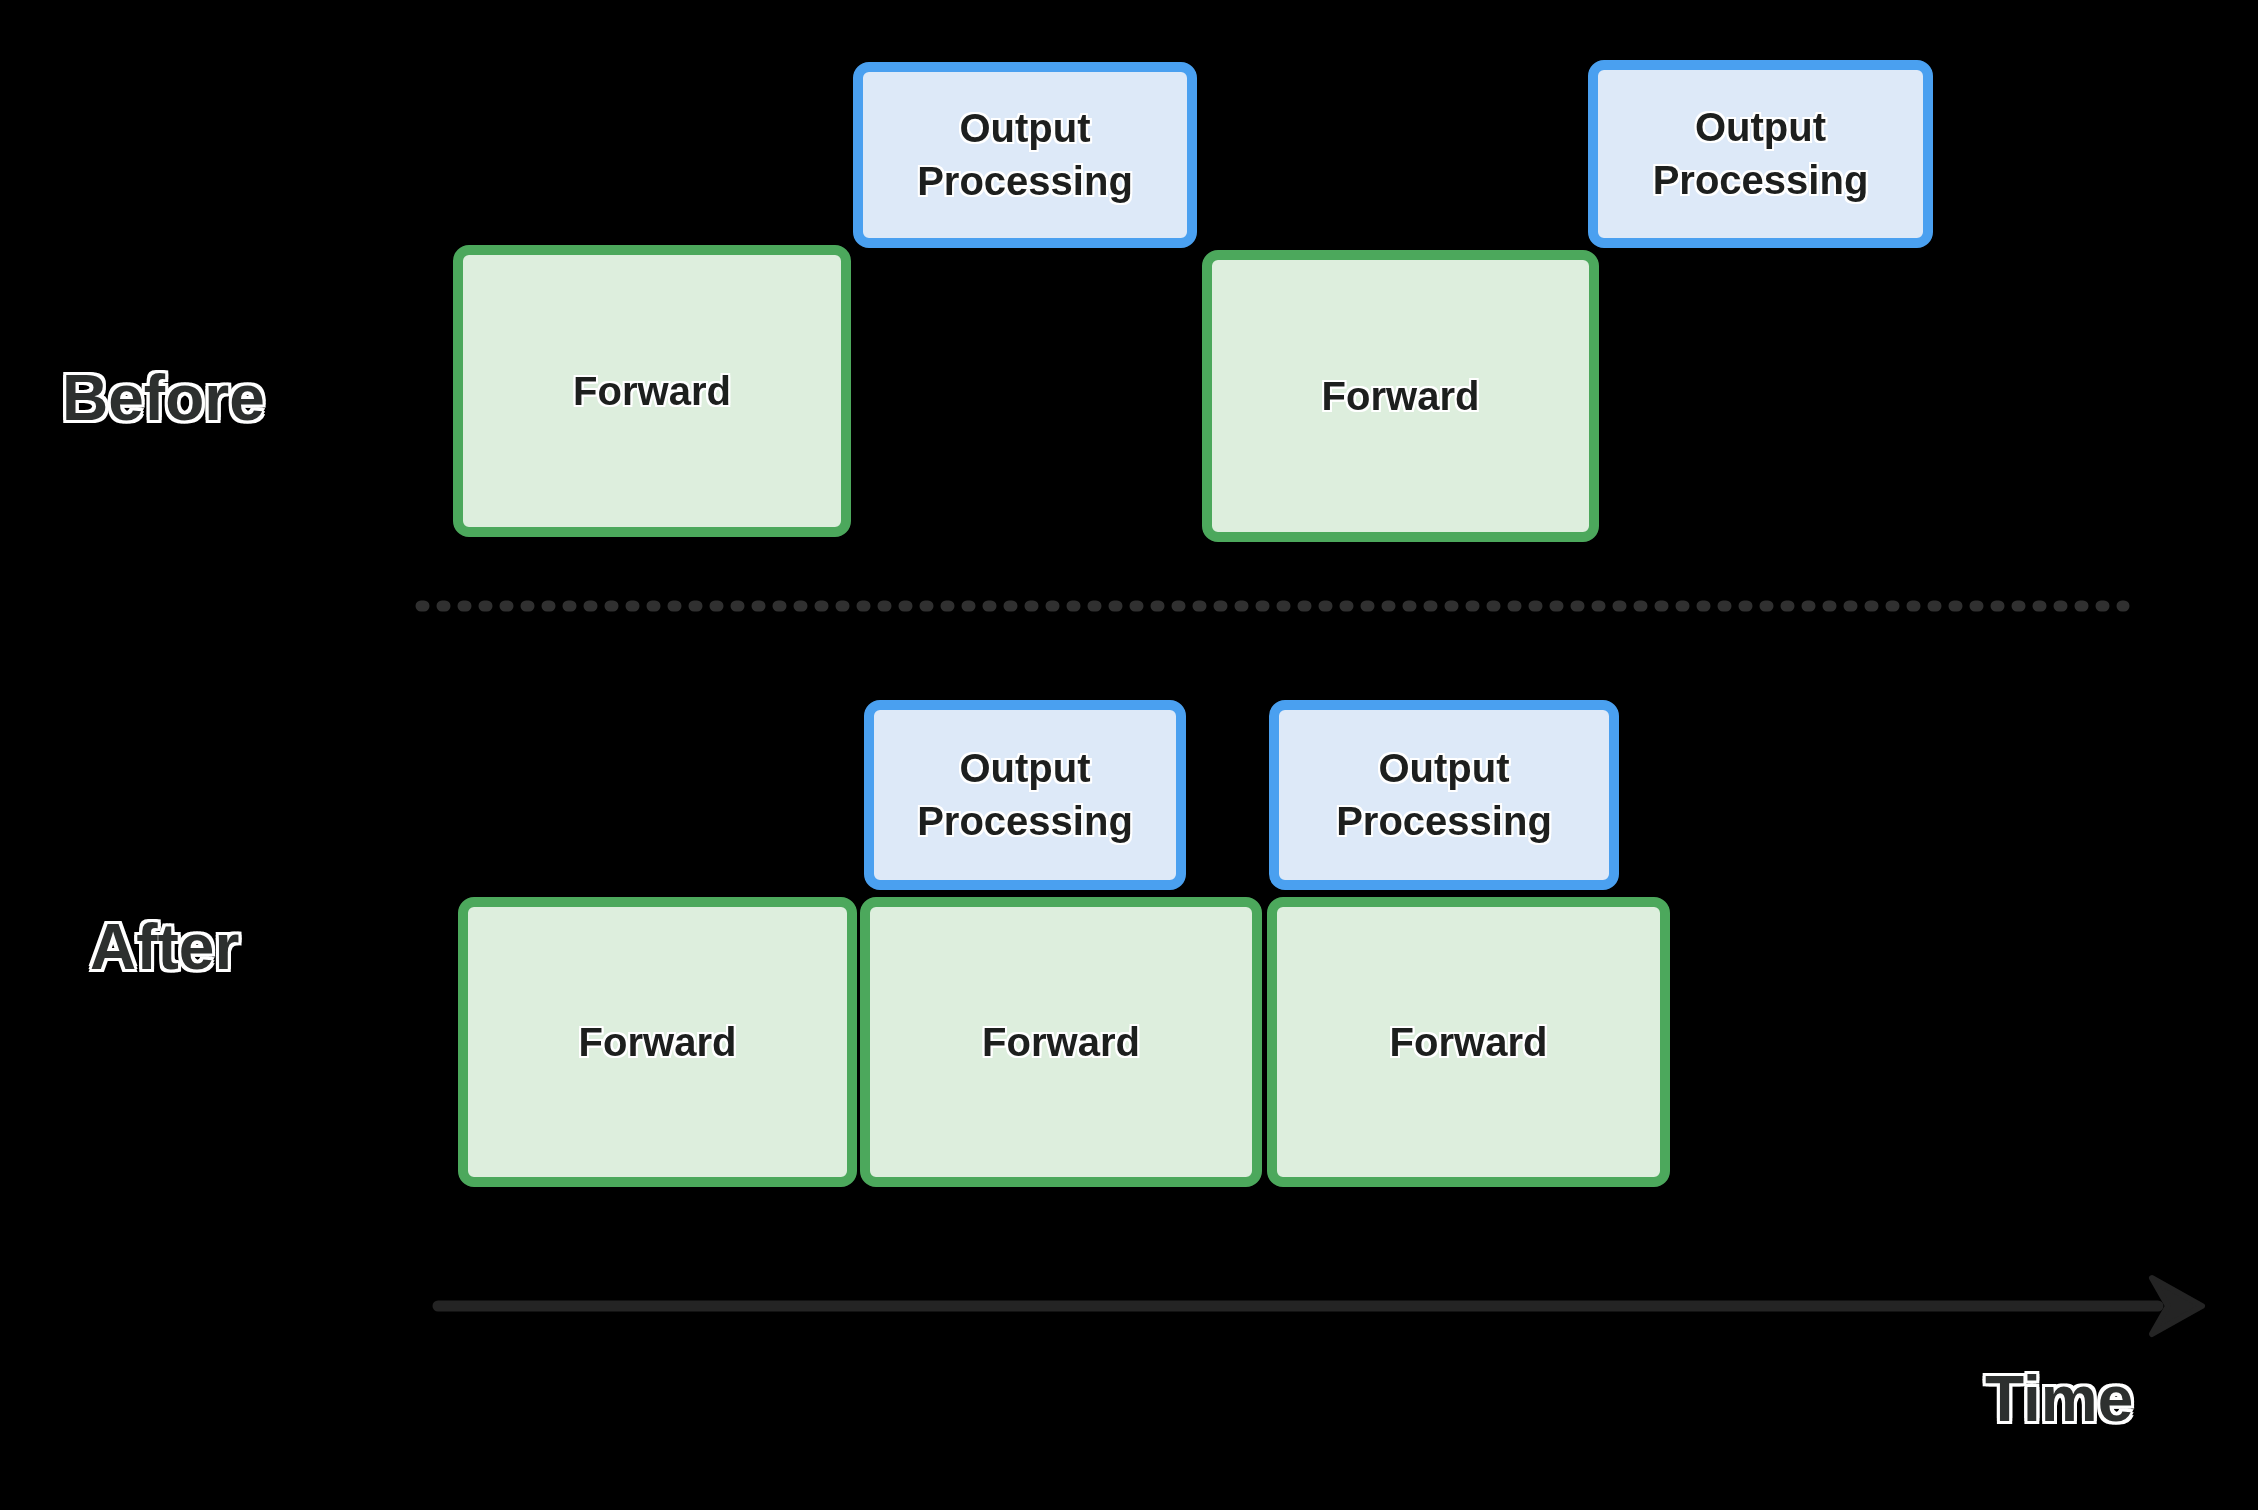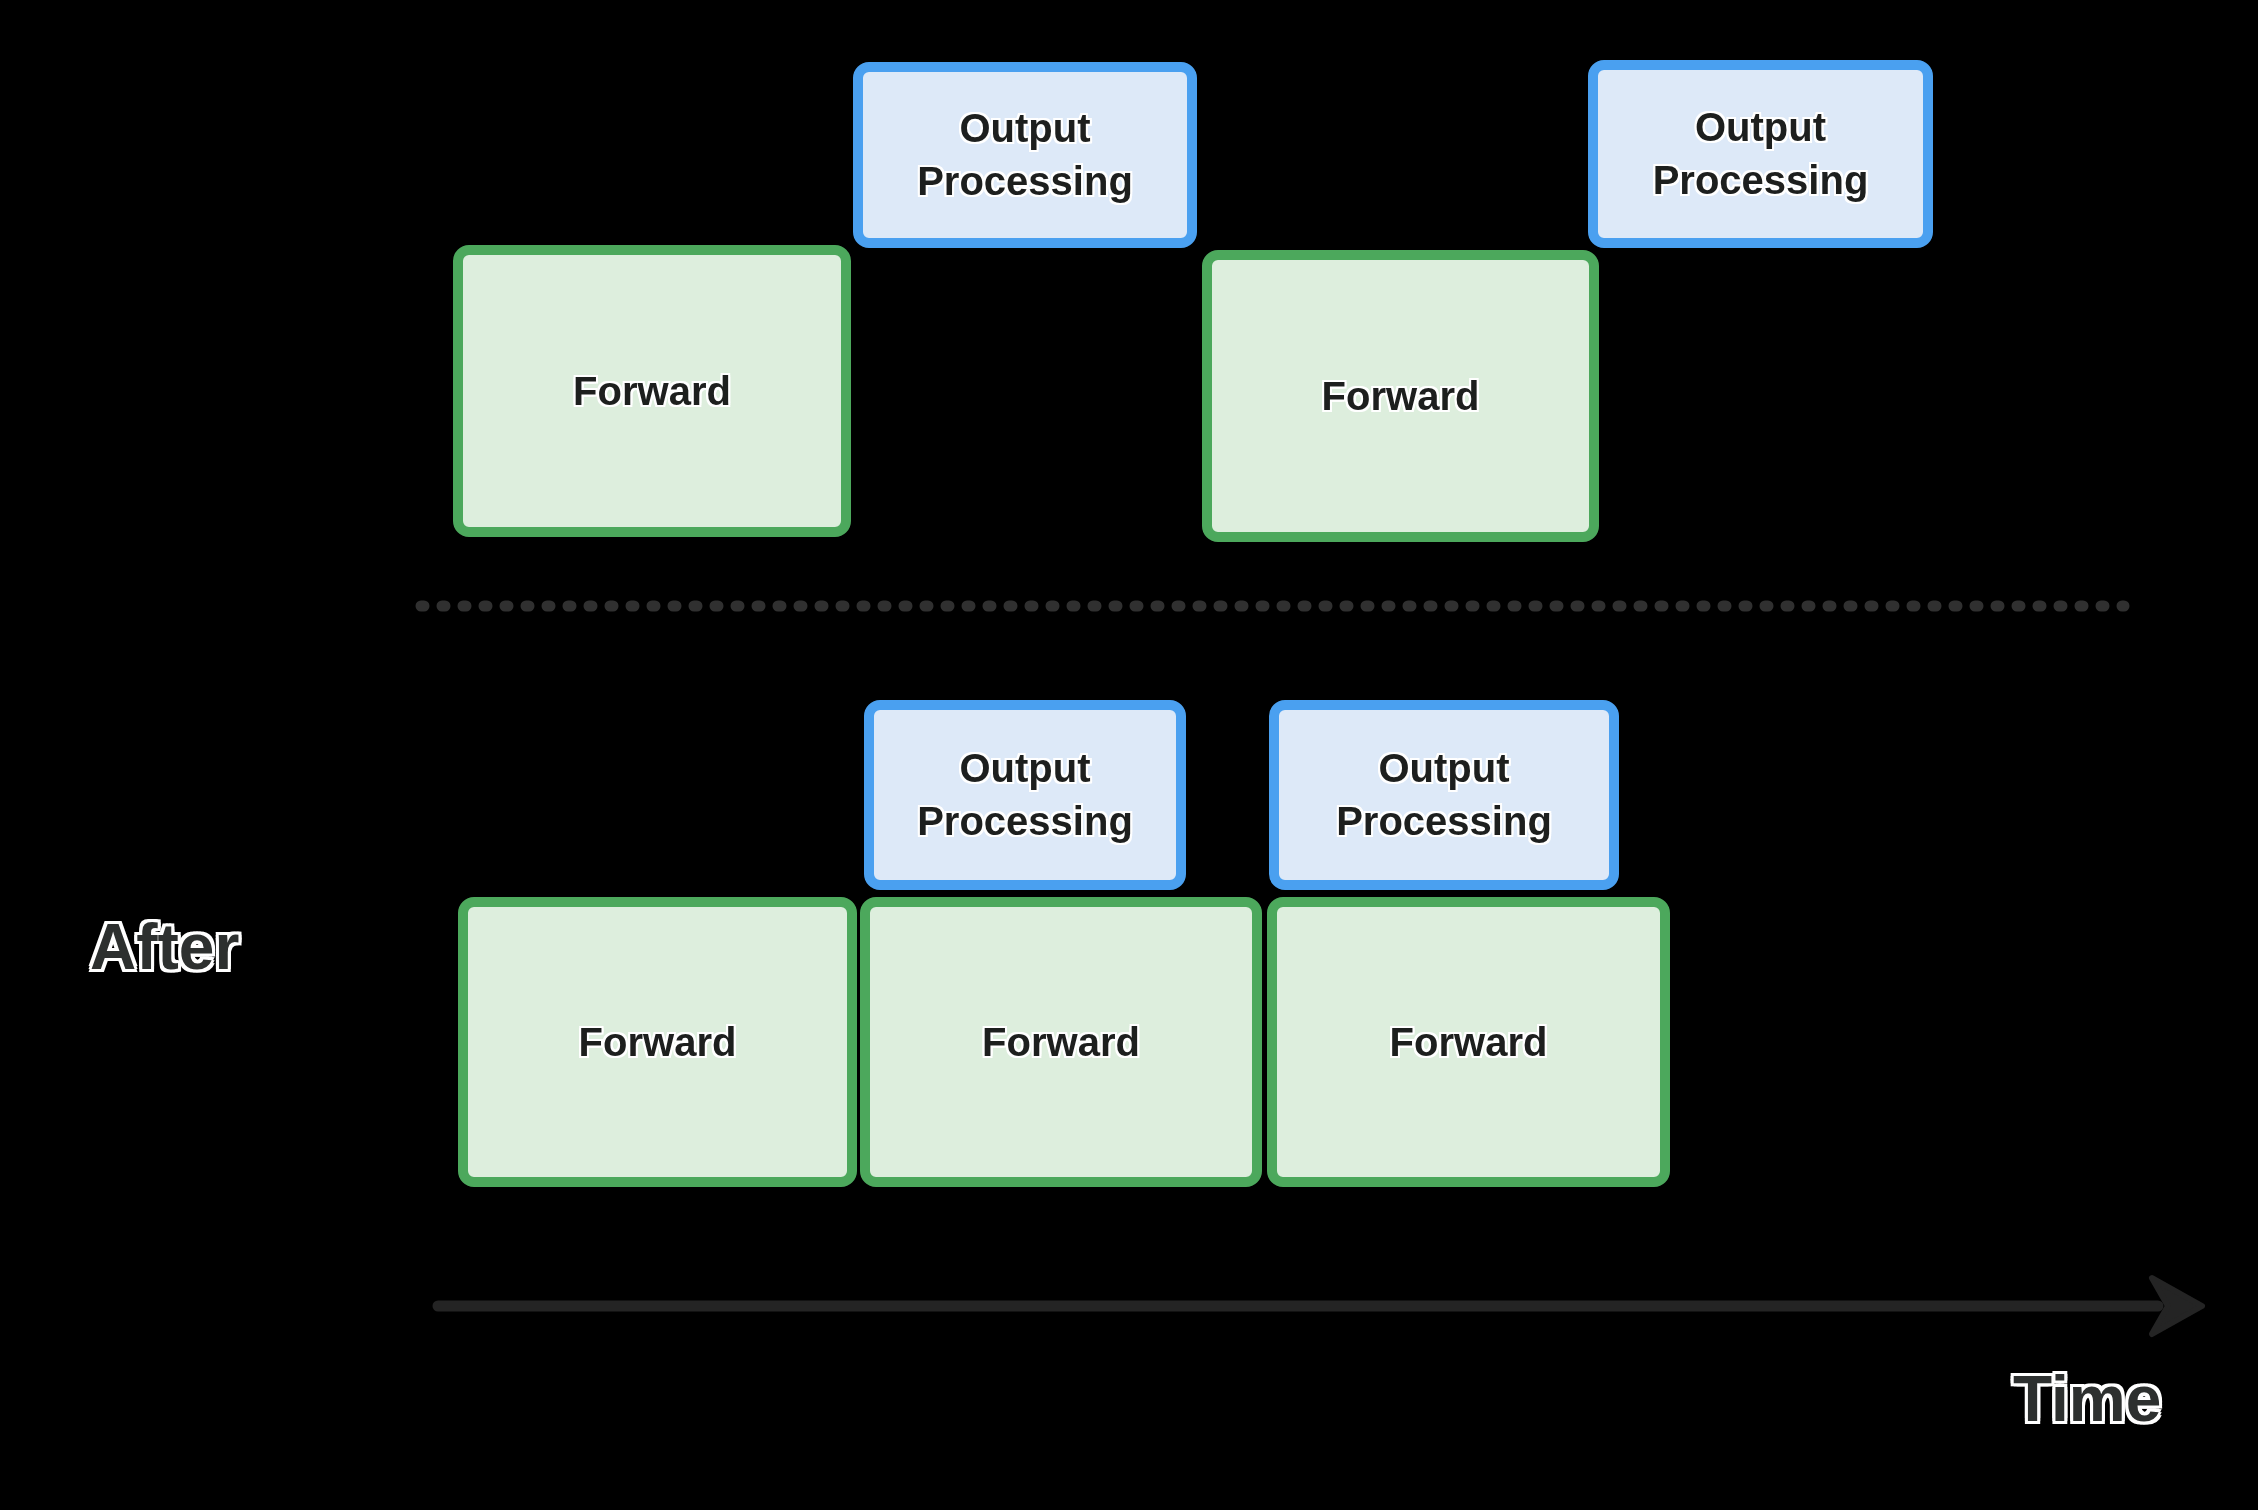--- a/index.html
+++ b/index.html
@@ -62,20 +62,21 @@
     width: 2258px;
     height: 1510px;
     pointer-events: none;
   }
 </style>
 </head>
 <body>
 
 <div class="canvas">
 
+  <div class="row-label" style="left:62px; top:362px;">Before</div>
 
   <div class="block forward" style="left:453px; top:245px; width:398px; height:292px;">
     <span class="block-text">Forward</span>
   </div>
 
   <div class="block output" style="left:853px; top:62px; width:344px; height:186px;">
     <span class="block-text">Output
 Processing</span>
   </div>
 
@@ -114,15 +115,15 @@
 
   <div class="block forward" style="left:1267px; top:897px; width:403px; height:290px;">
     <span class="block-text">Forward</span>
   </div>
 
   <svg class="overlay-svg">
     <line x1="438" y1="1306" x2="2158" y2="1306" style="stroke:var(--arrow, #242424);" stroke-width="11" stroke-linecap="round"></line>
     <path d="M 2152 1278 L 2202 1306 L 2152 1334 L 2168 1306 Z" style="fill:var(--arrow, #242424); stroke:var(--arrow, #242424);" stroke-width="6" stroke-linejoin="round"></path>
   </svg>
 
-  <div class="row-label" style="left:1985px; top:1363px;margin-left:28px;">Time</div>
+  <div class="row-label" style="left:1985px; top:1363px;">Time</div>
 
 </div>
 
 </body></html>

